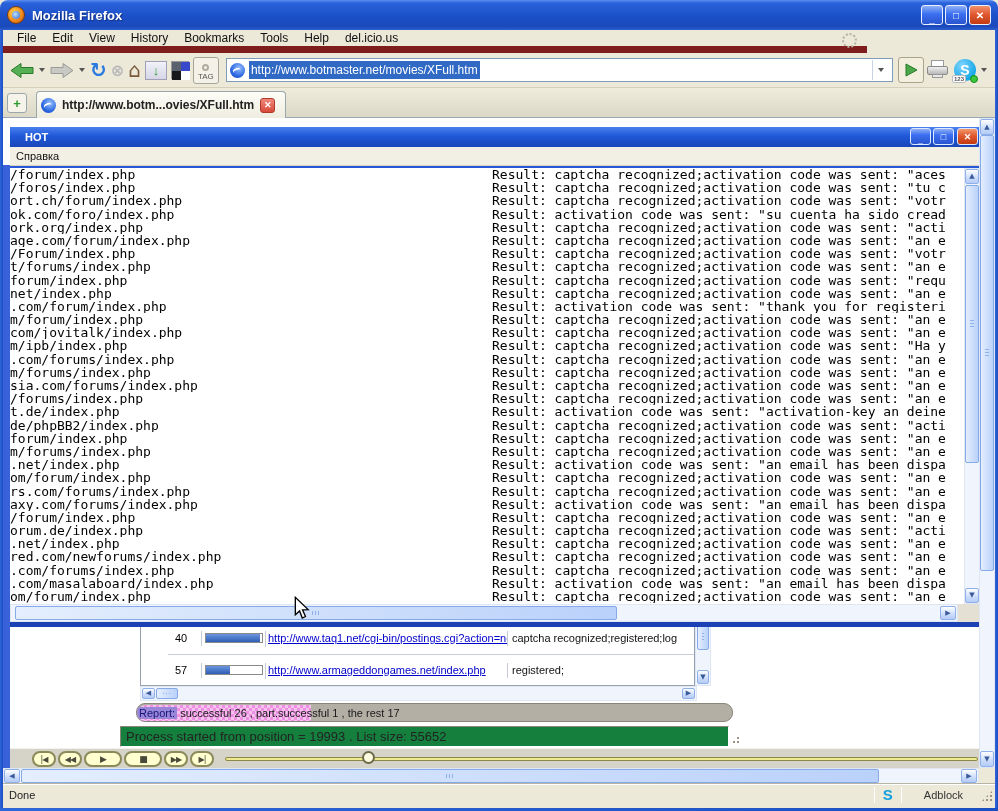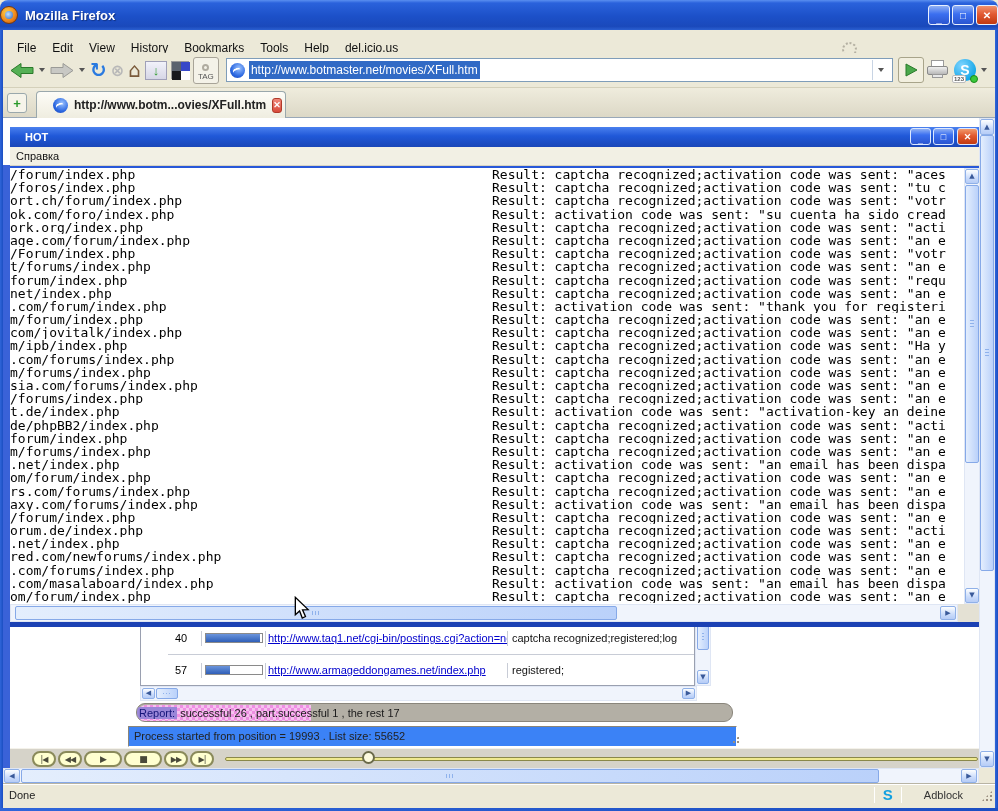--- a/index.html
+++ b/index.html
@@ -3,32 +3,32 @@
 <meta charset="utf-8">
 <style>
   *{margin:0;padding:0;box-sizing:border-box;}
   body{width:998px;height:811px;font-family:"Liberation Sans",sans-serif;overflow:hidden;background:#fff;}
   .abs{position:absolute;}
   #screen{position:absolute;left:0;top:0;width:998px;height:811px;background:#ece9d8;}
 
   
   #titlebar{left:0;top:0;width:998px;height:30px;border-radius:8px 8px 0 0;
     background:linear-gradient(180deg,#5a8ff0 0%,#2a62dc 10%,#1c50c8 55%,#1a49bb 88%,#2a5fd0 100%);
-    display:flex;align-items:center;padding:0 0;}
+    display:flex;align-items:center;padding:0 7px;}
   .fx-logo{width:18px;height:18px;border-radius:50%;background:radial-gradient(circle at 38% 35%,#ffd24a 0%,#f08a1e 55%,#b84a0a 100%);border:1px solid #7a3a08;position:relative;}
   .fx-logo::after{content:"";position:absolute;left:4px;top:4px;width:8px;height:8px;border-radius:50%;background:radial-gradient(circle at 40% 40%,#bfe0ff,#2a66c8);}
   .win-title{color:#fff;font-weight:bold;font-size:13px;margin-left:7px;text-shadow:1px 1px 1px #12307e;}
   .winbtns{margin-left:auto;display:flex;}
   .winbtn{width:22px;height:20px;border-radius:3px;border:1px solid #e8f0ff;margin-left:2px;color:#fff;font-size:10px;font-weight:bold;display:flex;align-items:center;justify-content:center;background:linear-gradient(180deg,#8fb0f4,#3b6ff0 45%,#2a55d0);}
   .winbtn.close{background:linear-gradient(180deg,#f0926c,#e25a33 45%,#c13a10);}
   .winbtn.min span{margin-top:7px;}
   .edge{background:linear-gradient(90deg,#2f66da,#1b4ec2);z-index:50;}
 
   
-  #menubar{left:3px;top:30px;width:864px;height:23px;background:#ece9d8;display:flex;align-items:center;padding-left:8px;border-bottom:5px solid #7f1d1d;margin-top:9px;}
+  #menubar{left:3px;top:30px;width:864px;height:23px;background:#ece9d8;display:flex;align-items:center;padding-left:8px;border-bottom:7px solid #7f1d1d;}
   .menu-item{font-size:12px;color:#111;padding:3px 10px 3px 6px;}
   .throbber{position:absolute;right:10px;top:3px;width:15px;height:15px;border:2px dotted #b4b0a2;border-radius:50%;}
   #navbar{left:3px;top:53px;width:992px;height:35px;background:#ece9d8;display:flex;align-items:center;padding:0 5px;border-bottom:1px solid #d4d0ba;}
   .tbtn{height:30px;display:flex;align-items:center;justify-content:center;padding:0 2px;}
   .caret{width:0;height:0;border-left:3px solid transparent;border-right:3px solid transparent;border-top:4px solid #555;margin:0 3px;}
   .uni{font-family:"DejaVu Sans",sans-serif;}
   .quad{width:18px;height:18px;border:1px solid #999;display:grid;grid-template-columns:9px 9px;grid-template-rows:9px 9px;}
   .quad i:nth-child(1){background:#5a626e;} .quad i:nth-child(2){background:#3748c8;}
   .quad i:nth-child(3){background:#17181c;} .quad i:nth-child(4){background:#fdfdfd;}
   .tagbox{width:26px;height:27px;border:1px solid #a8a498;border-radius:3px;background:#f4f2e8;display:flex;flex-direction:column;align-items:center;justify-content:flex-end;}
@@ -45,21 +45,21 @@
   .printer .pbody{position:absolute;left:1px;top:6px;width:21px;height:9px;background:linear-gradient(#efefef,#b9b9b9);border:1px solid #8a8a8a;border-radius:2px;}
   .printer .tray{position:absolute;left:6px;top:14px;width:11px;height:4px;background:#e8e8e8;border:1px solid #999;}
   .skype{width:22px;height:22px;border-radius:50%;background:radial-gradient(circle at 35% 30%,#7fd4ff,#18a8e8 70%);color:#fff;font-weight:bold;font-size:14px;display:flex;align-items:center;justify-content:center;position:relative;}
   .skype .digits{position:absolute;left:-2px;bottom:-2px;font-size:6px;background:#fff;color:#555;border:1px solid #bbb;border-radius:2px;padding:0 1px;}
   .skype .phone{position:absolute;right:-2px;bottom:-2px;width:8px;height:8px;border-radius:50%;background:#3ac83a;border:1px solid #1a8a1a;}
 
   
   #tabbar{left:3px;top:88px;width:992px;height:30px;background:linear-gradient(#efecdd,#dcd8c6);border-bottom:1px solid #99a8b8;}
   .newtab{position:absolute;left:4px;top:5px;width:20px;height:20px;border:1px solid #9aa8ac;border-radius:3px;background:#f6f4ea;display:flex;align-items:center;justify-content:center;}
   .newtab .plus{color:#2a9a2a;font-weight:bold;font-size:13px;}
-  .tab{position:absolute;left:33px;top:3px;width:250px;height:27px;background:linear-gradient(#fdfcf7,#efede0);border:1px solid #9aa8ac;border-bottom:none;border-radius:4px 4px 0 0;display:flex;align-items:center;padding:0 16px;}
+  .tab{position:absolute;left:33px;top:3px;width:250px;height:27px;background:linear-gradient(#fdfcf7,#efede0);border:1px solid #9aa8ac;border-bottom:none;border-radius:4px 4px 0 0;display:flex;align-items:center;padding:0 4px;}
   .tab-label{font-size:12px;font-weight:bold;color:#222;margin:0 6px;white-space:nowrap;}
   .tab-close{width:15px;height:15px;border-radius:3px;background:linear-gradient(#f0887a,#d84a3a);border:1px solid #b03a2a;color:#fff;font-size:9px;font-weight:bold;display:flex;align-items:center;justify-content:center;}
 
   
   #viewport{left:0;top:118px;width:979px;height:650px;background:#fff;overflow:hidden;}
   #bluestripe{left:0;top:47px;width:10px;height:603px;background:#3a62d8;}
   #hot-title{left:10px;top:9px;width:972px;height:20px;background:linear-gradient(180deg,#4a80ee 0%,#2058d8 45%,#1a47b8 100%);display:flex;align-items:center;padding-left:15px;}
   #hot-title .t{color:#fff;font-weight:bold;font-size:11px;}
   .xpbtn{position:absolute;top:1px;width:21px;height:17px;border:1px solid #dce8ff;border-radius:3px;color:#fff;font-size:9px;font-weight:bold;display:flex;align-items:center;justify-content:center;background:linear-gradient(180deg,#8fb0f4,#3b6ff0 40%,#2a55d0);}
   .xpbtn.close{background:linear-gradient(180deg,#f09a6c,#e2592f 45%,#c13a10);}
@@ -98,21 +98,21 @@
   #table-vscroll{left:695px;top:504px;width:16px;height:64px;z-index:2;}
   #table-hscroll{left:140px;top:568px;width:557px;height:15px;}
 
   
   #report-bar{left:136px;top:585px;width:597px;height:19px;background:#b3afa5;border:1px solid #8a867c;border-radius:9px;overflow:hidden;}
   #report-pink{position:absolute;left:1px;top:1px;width:173px;height:17px;border-radius:8px 0 0 8px;background-color:#ee8fe2;
     background-image:linear-gradient(45deg,rgba(255,255,255,.45) 25%,transparent 25% 75%,rgba(255,255,255,.45) 75%),linear-gradient(45deg,rgba(255,255,255,.45) 25%,transparent 25% 75%,rgba(255,255,255,.45) 75%);
     background-position:0 0,3px 3px;background-size:6px 6px;}
   #report-text{position:absolute;left:0;top:0;width:100%;text-align:left;font-size:11px;line-height:18px;color:#1a1a1a;}
   #report-text .rlabel{background:#9a86d8;color:#15157a;padding:0 2px;}
-  #proc-line{left:128px;top:608px;width:609px;height:21px;background:#3b82f6;border:1px solid;border-color:#8a8578 #ffffff #ffffff #8a8578;font-size:11px;color:#222;line-height:19px;padding-left:5px;}
+  #proc-line{left:120px;top:608px;width:609px;height:21px;background:#15803d;border:1px solid;border-color:#8a8578 #ffffff #ffffff #8a8578;font-size:13px;color:#222;line-height:19px;padding-left:5px;}
   #proc-grip{left:728px;top:618px;width:11px;height:9px;clip-path:polygon(100% 0,100% 100%,0 100%);}
 
   
   #player{left:10px;top:630px;width:972px;height:20px;background:#d6d3c9;border-top:1px solid #f4f2ea;}
   #player-buttons{position:absolute;left:22px;top:2px;display:flex;}
   .pbtn{width:24px;height:16px;margin-right:2px;background:#ffffd0;border:2px solid #8a8a5a;border-radius:8px;color:#4a4a3a;font-size:8px;font-family:"DejaVu Sans",sans-serif;display:flex;align-items:center;justify-content:center;letter-spacing:-1px;}
   .pbtn.wide{width:38px;font-size:9px;}
   #slider-track{position:absolute;left:215px;top:8px;width:753px;height:4px;background:#efe98f;border:1px solid #8a884a;border-radius:2px;}
   #slider-thumb{position:absolute;left:352px;top:2px;width:13px;height:13px;border-radius:50%;background:#fdfbe0;border:2px solid #6a6a4a;}
 

